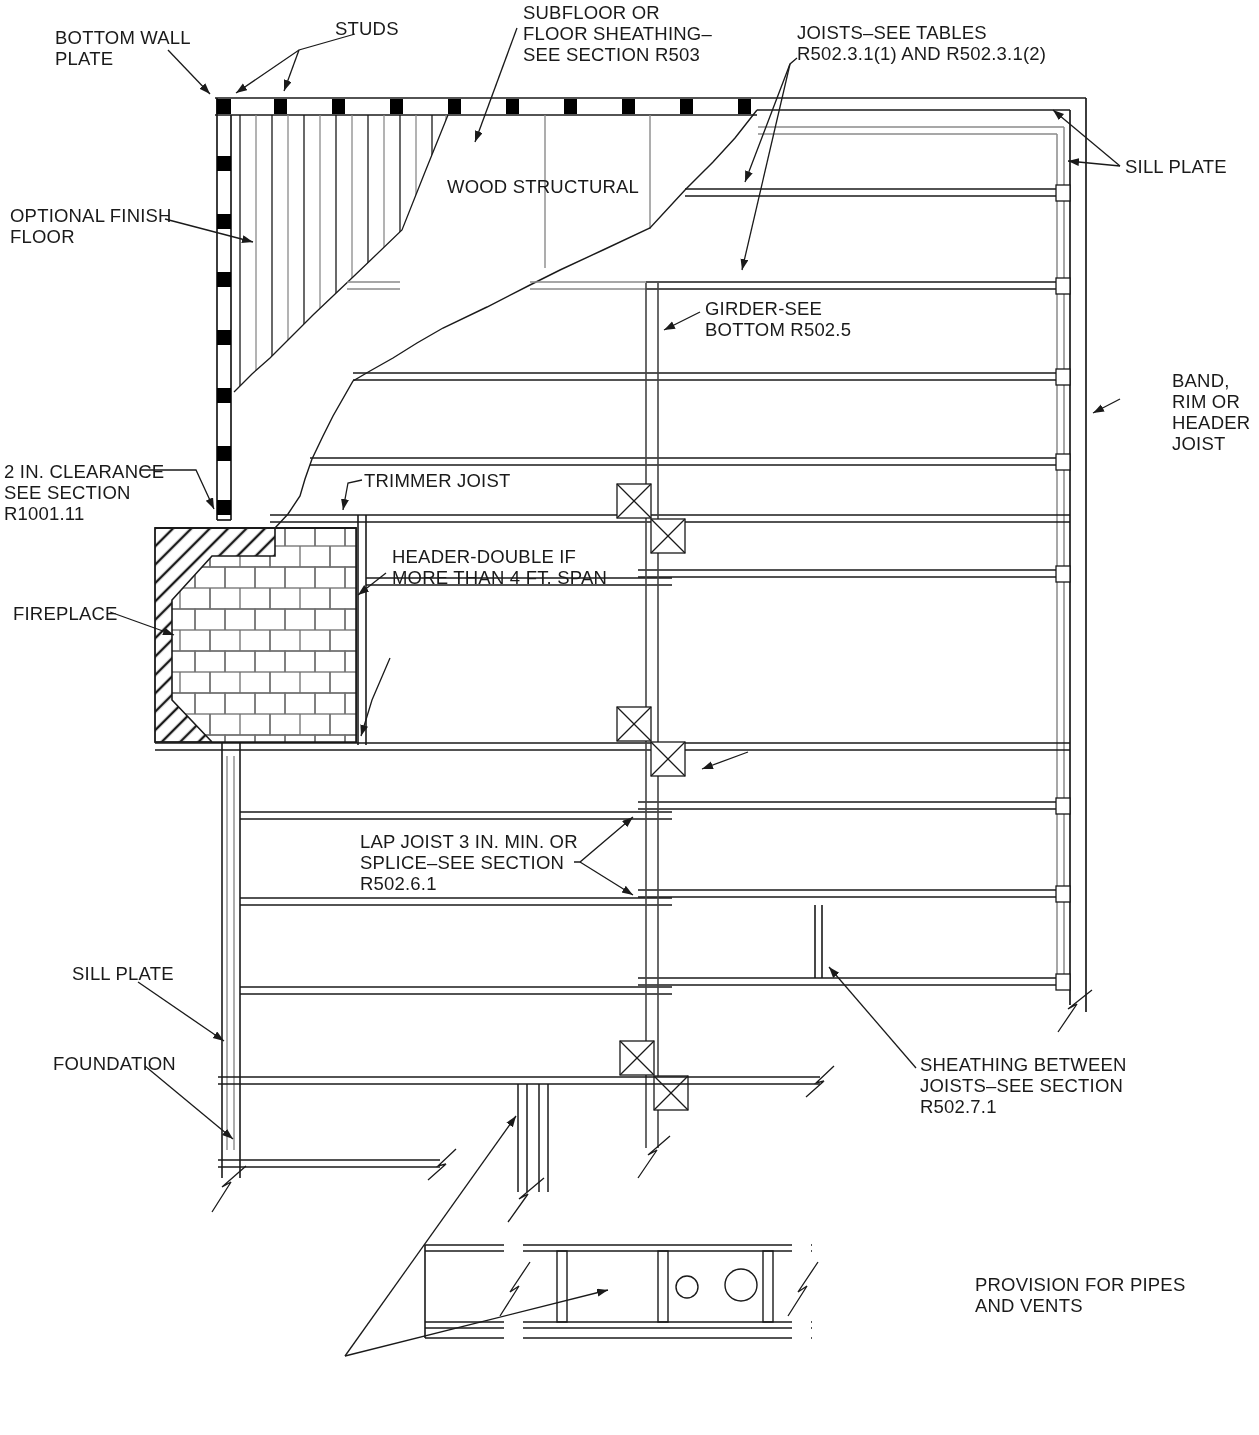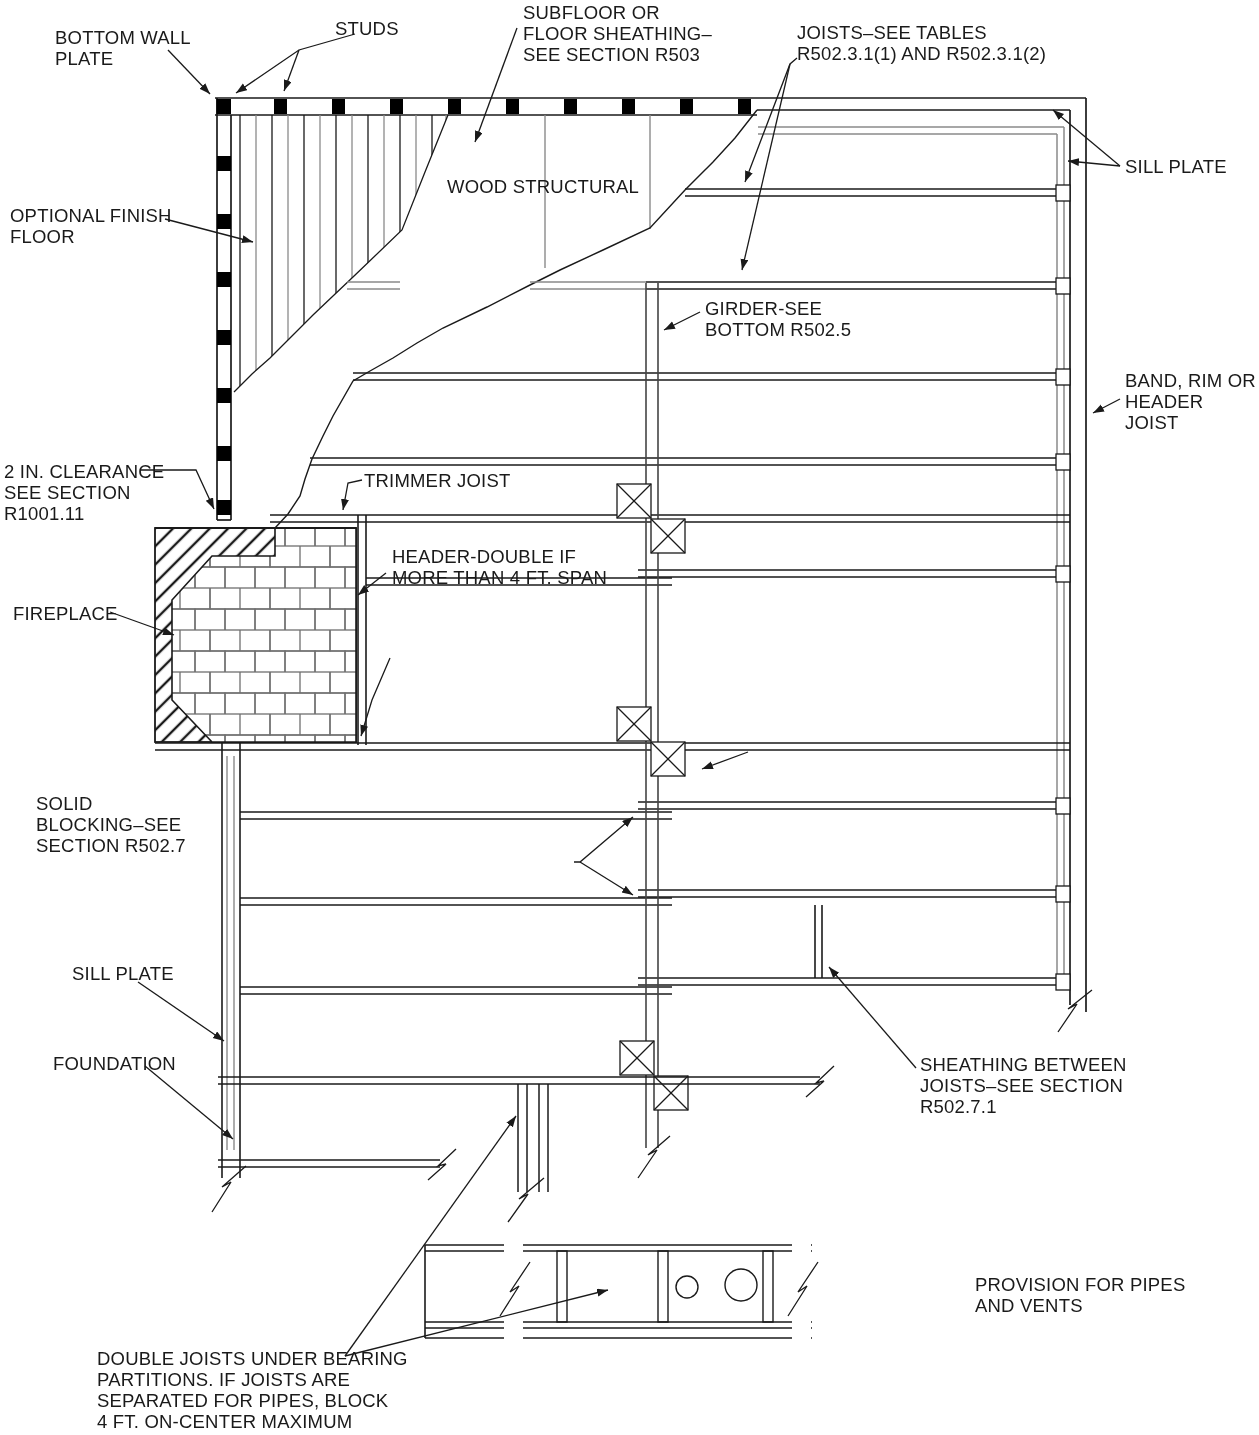--- a/index.html
+++ b/index.html
@@ -286,37 +286,33 @@
 FLOOR SHEATHING–
 SEE SECTION R503</div>
 <div class="lbl" style="left:797px;top:22px">JOISTS–SEE TABLES
 R502.3.1(1) AND R502.3.1(2)</div>
 <div class="lbl" style="left:1125px;top:156px">SILL PLATE</div>
 <div class="lbl" style="left:10px;top:205px">OPTIONAL FINISH
 FLOOR</div>
 <div class="lbl" style="left:447px;top:176px">WOOD STRUCTURAL</div>
 <div class="lbl" style="left:705px;top:298px">GIRDER-SEE
 BOTTOM R502.5</div>
-<div class="lbl" style="left:1125px;top:370px">BAND, RIM OR
+<div class="lbl" style="left:1172px;top:370px">BAND, RIM OR
 HEADER JOIST</div>
 <div class="lbl" style="left:4px;top:461px">2 IN. CLEARANCE
 SEE SECTION
 R1001.11</div>
 <div class="lbl" style="left:364px;top:470px">TRIMMER JOIST</div>
 <div class="lbl" style="left:392px;top:546px">HEADER-DOUBLE IF
 MORE THAN 4 FT. SPAN</div>
 <div class="lbl" style="left:13px;top:603px">FIREPLACE</div>
-<div class="lbl" style="left:36px;top:793px">SOLID
-BLOCKING–SEE
-SECTION R502.7</div>
+<div class="lbl" style="left:360px;top:831px">LAP JOIST 3 IN. MIN. OR
+SPLICE–SEE SECTION
+R502.6.1</div>
 <div class="lbl" style="left:72px;top:963px">SILL PLATE</div>
 <div class="lbl" style="left:53px;top:1053px">FOUNDATION</div>
 <div class="lbl" style="left:920px;top:1054px">SHEATHING BETWEEN
 JOISTS–SEE SECTION
 R502.7.1</div>
 <div class="lbl" style="left:975px;top:1274px">PROVISION FOR PIPES
 AND VENTS</div>
-<div class="lbl" style="left:97px;top:1348px">DOUBLE JOISTS UNDER BEARING
-PARTITIONS. IF JOISTS ARE
-SEPARATED FOR PIPES, BLOCK
-4 FT. ON-CENTER MAXIMUM</div>
 
 </div>
 
 </body></html>

